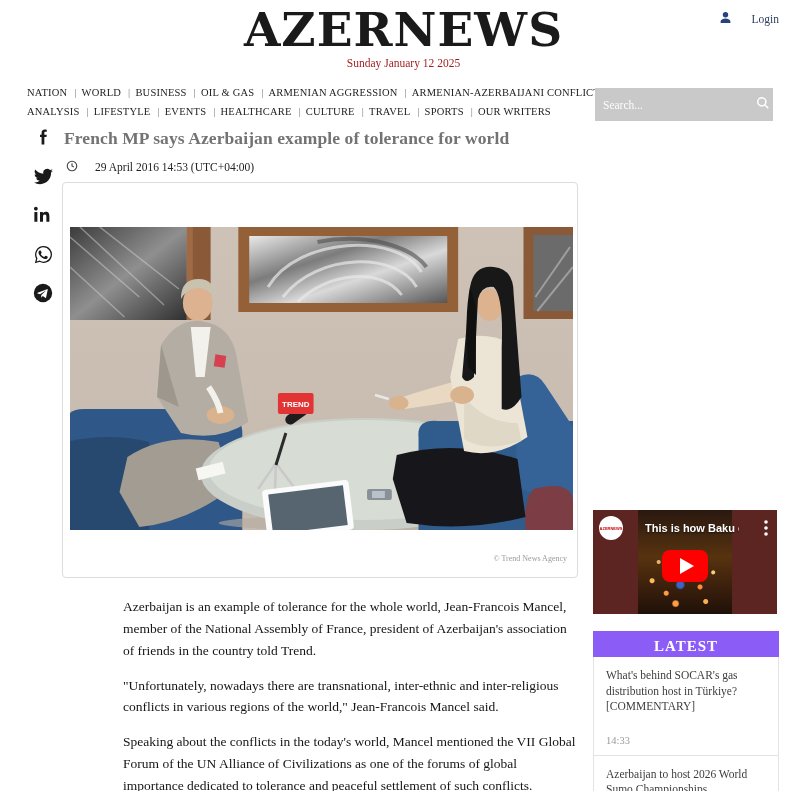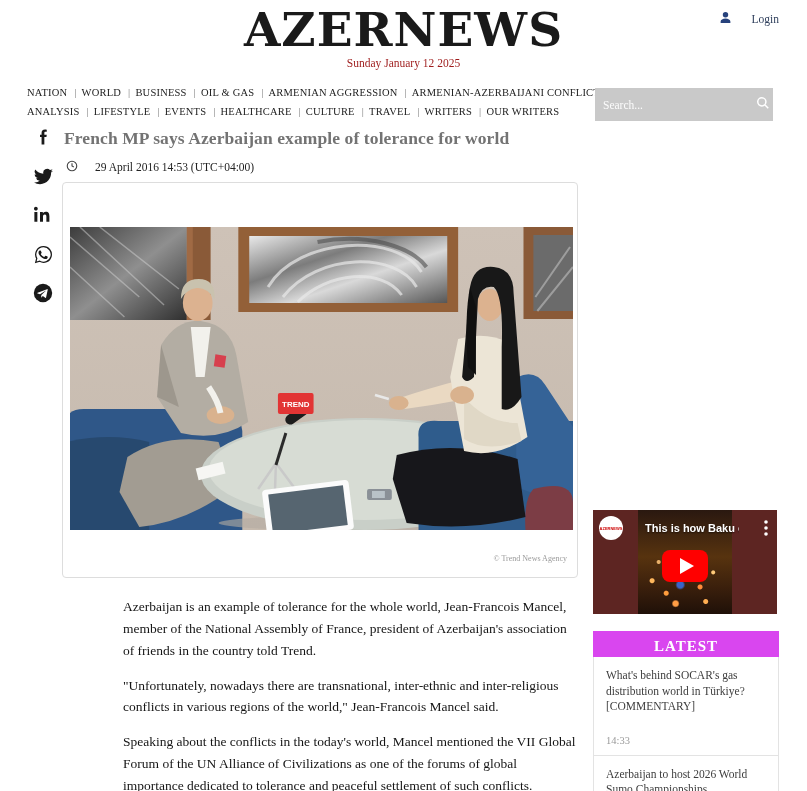--- a/index.html
+++ b/index.html
@@ -72,21 +72,21 @@
                   font-family:"Liberation Sans", sans-serif; font-size:4px; font-weight:700; color:#c00; }
   .video-title { flex:1; color:#fff; font-family:"Liberation Sans", sans-serif; font-weight:700;
                  font-size:11px; white-space:nowrap; overflow:hidden; text-shadow:0 1px 2px rgba(0,0,0,.6); }
   .video-kebab { flex:0 0 10px; display:flex; align-items:center; justify-content:center; cursor:pointer; }
   .video-play { position:absolute; left:50%; top:54%; transform:translate(-50%,-50%); width:46px; height:32px;
                 background:#f00; border-radius:8px; display:flex; align-items:center; justify-content:center; }
   .video-play::after { content:""; border-left:14px solid #fff; border-top:8px solid transparent;
                        border-bottom:8px solid transparent; margin-left:3px; }
 
   
-  .latest-header { position:absolute; left:593px; top:631px; width:186px; height:30px; background:#d946ef;
+  .latest-header { position:absolute; left:593px; top:631px; width:186px; height:30px; background:#8b5cf6;
                    color:#fff; font-weight:700; font-size:15px; letter-spacing:1px;
                    display:flex; align-items:center; justify-content:center; }
   .latest-list { position:absolute; left:593px; top:657px; width:186px; background:#fff;
                  border:1px solid #e3e3e3; border-top:none; }
   .latest-item { padding:11px 12px 9px 12px; cursor:pointer; }
   .latest-item + .latest-item { border-top:1px solid #e3e3e3; }
   .latest-item-title { font-size:11.5px; line-height:1.35; color:#3d3d3d; }
   .latest-item-time { font-size:10.5px; color:#9a9a9a; margin-top:20px; }
 </style>
 </head>
@@ -104,21 +104,21 @@
       </svg>
   </span>
   <span>Login</span>
 </div>
 
 <nav class="nav">
   <div class="nav-row nav-row1">
     <span class="nav-item">NATION</span><span class="nav-item">WORLD</span><span class="nav-item">BUSINESS</span><span class="nav-item">OIL &amp; GAS</span><span class="nav-item">ARMENIAN AGGRESSION</span><span class="nav-item">ARMENIAN-AZERBAIJANI CONFLICT</span><span class="nav-item">EDITORIAL</span>
   </div>
   <div class="nav-row nav-row2">
-    <span class="nav-item">ANALYSIS</span><span class="nav-item">LIFESTYLE</span><span class="nav-item">EVENTS</span><span class="nav-item">HEALTHCARE</span><span class="nav-item">CULTURE</span><span class="nav-item">TRAVEL</span><span class="nav-item">WRITERS</span><span class="nav-item">OUR WRITERS</span>
+    <span class="nav-item">ANALYSIS</span><span class="nav-item">LIFESTYLE</span><span class="nav-item">EVENTS</span><span class="nav-item">HEALTHCARE</span><span class="nav-item">CULTURE</span><span class="nav-item">TRAVEL</span><span class="nav-item">SPORTS</span><span class="nav-item">OUR WRITERS</span>
   </div>
 </nav>
 
 <div class="search-box">
   <input type="text" placeholder="Search..." style="">
   <button class="search-btn">
     <span>
       <svg width="14" height="14" viewBox="0 0 24 24" fill="none" stroke="#fff" stroke-width="2.6">
           <circle cx="10" cy="10" r="7"></circle>
           <path d="M15.5 15.5 L21 21"></path>
@@ -292,21 +292,21 @@
         </svg>
     </div>
   </div>
   <div class="video-play"></div>
 </div>
 
 <div class="latest-header">LATEST</div>
 
 <div class="latest-list">
   <div class="latest-item">
-    <div class="latest-item-title">What's behind SOCAR's gas distribution world in Türkiye? [COMMENTARY]</div>
+    <div class="latest-item-title">What's behind SOCAR's gas distribution host in Türkiye? [COMMENTARY]</div>
     <div class="latest-item-time">14:33</div>
   </div>
   <div class="latest-item">
     <div class="latest-item-title">Azerbaijan to host 2026 World Sumo Championships</div>
 
   </div>
 
 </div>
 
 </body></html>

